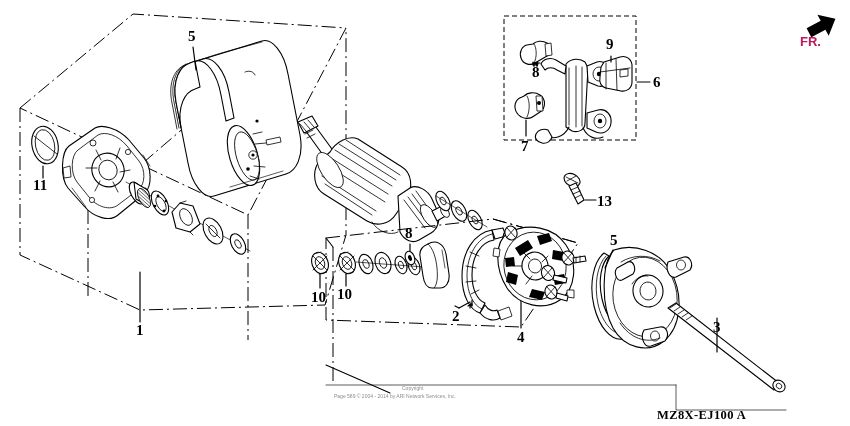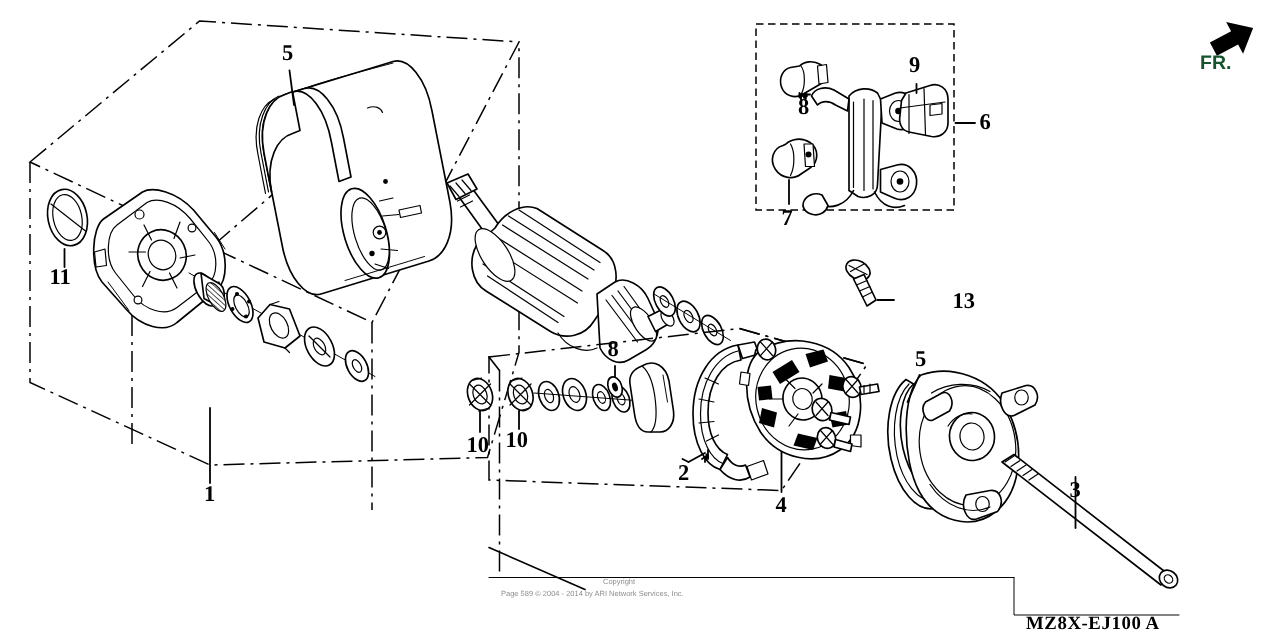--- a/index.html
+++ b/index.html
@@ -32,21 +32,21 @@
     line-height: 1;
     white-space: nowrap;
     user-select: none;
   }
   .ref-num { font-size: 15px; }
   .fr-text {
     position: absolute;
     font-family: "Liberation Sans", sans-serif;
     font-weight: bold;
     font-size: 13px;
-    color: #14532d;
+    color: #be185d;
   }
   .partno {
     position: absolute;
     font-family: "Liberation Serif", serif;
     font-weight: bold;
     font-size: 12.5px;
     letter-spacing: 0.4px;
     color: #000;
   }
   .copyright {
@@ -499,22 +499,22 @@
   <div class="cs-label ref-num" style="left:188px; top:29px;">5</div>
   <div class="cs-label ref-num" style="left:610px; top:233px;">5</div>
   <div class="cs-label ref-num" style="left:653px; top:75px;">6</div>
   <div class="cs-label ref-num" style="left:521px; top:139px;">7</div>
   <div class="cs-label ref-num" style="left:532px; top:65px;">8</div>
   <div class="cs-label ref-num" style="left:606px; top:37px;">9</div>
   <div class="cs-label ref-num" style="left:311px; top:290px;">10</div>
   <div class="cs-label ref-num" style="left:337px; top:287px;">10</div>
   <div class="cs-label ref-num" style="left:33px; top:178px;">11</div>
   <div class="cs-label ref-num" style="left:405px; top:226px;">8</div>
-  <div class="cs-label ref-num" style="left:597px; top:194px;margin-left:38px;">13</div>
+  <div class="cs-label ref-num" style="left:597px; top:194px;">13</div>
 
   <div class="fr-text" style="left:800px; top:34px;">FR.</div>
 
-  <div class="partno" style="left:684px; top:408px;">MZ8X-EJ100 A</div>
+  <div class="partno" style="left:657px; top:408px;">MZ8X-EJ100 A</div>
 
   <div class="copyright c1" style="left:402px; top:385px;">Copyright</div>
   <div class="copyright" style="left:334px; top:393px;">Page 589 © 2004 - 2014 by ARI Network Services, Inc.</div>
 
 </div>
 
 </body></html>

